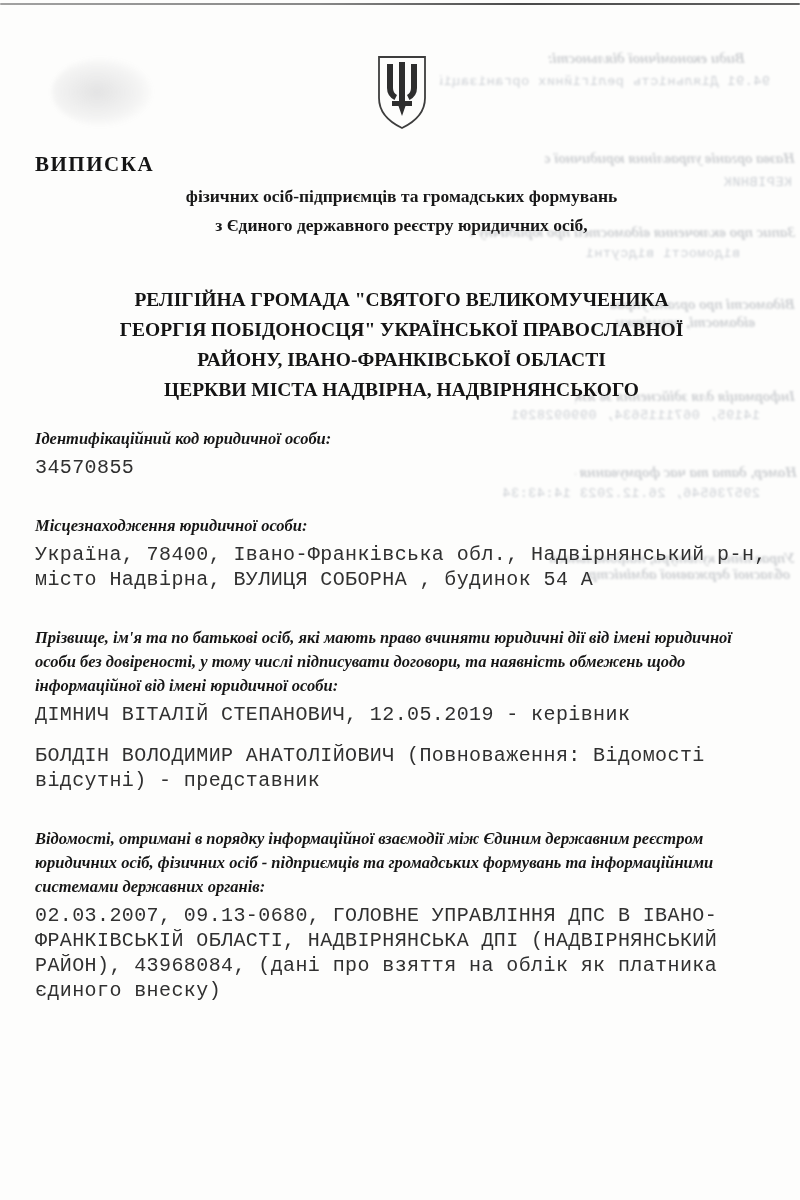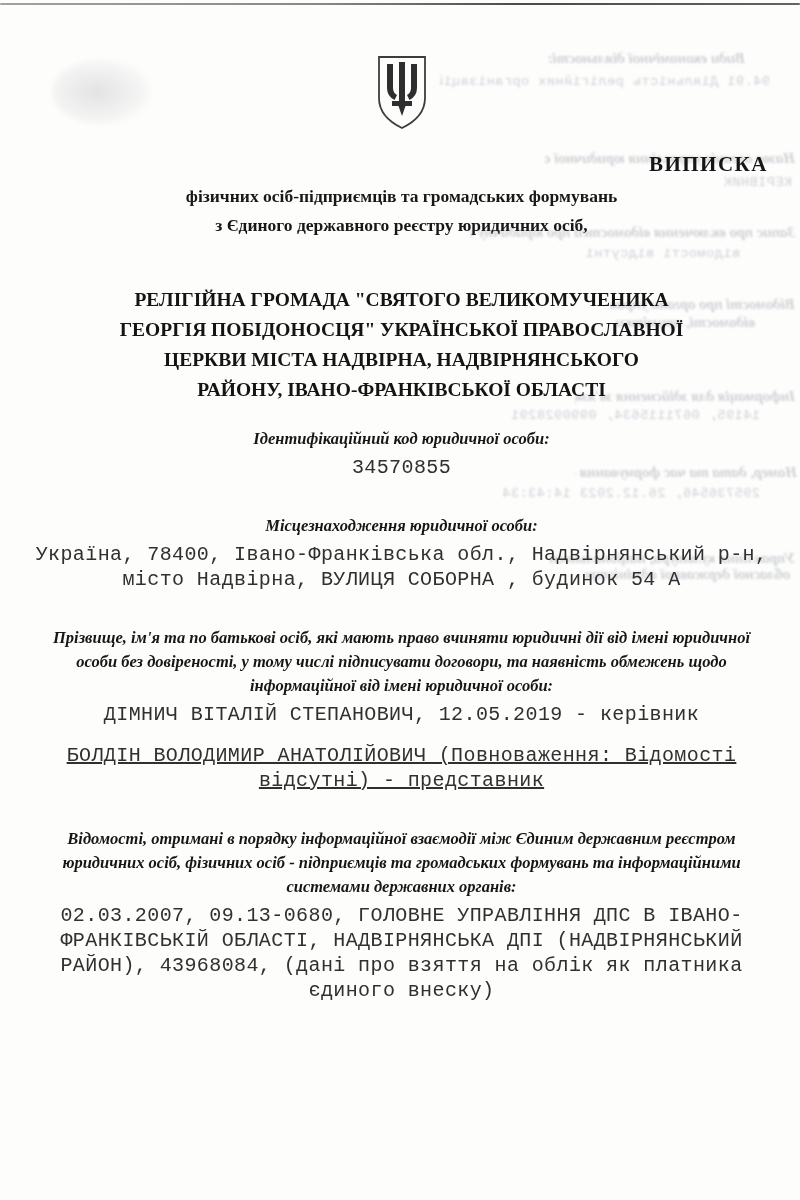--- a/index.html
+++ b/index.html
@@ -49,53 +49,53 @@
     font-size: 13.5px; color: #6d7787; opacity: .34; letter-spacing: .5px;
   }
 
   .content { position: relative; padding: 0 32px 0 35px; }
 
   .emblem-wrap { padding-top: 54px; text-align: center; }
   .emblem-wrap svg { display: inline-block; }
 
   .doc-title {
     margin-top: 14px;
-    text-align: right;
+    text-align: left;
     font-size: 21px; font-weight: bold; letter-spacing: 1.5px;
     color: #151515;
   }
   .doc-subtitle {
     margin-top: 5px;
     text-align: center;
     font-size: 17.5px; font-weight: bold; line-height: 29px;
     color: #181818;
   }
   .org-name {
     margin: 45px auto 0;
     max-width: 640px;
     text-align: center;
     font-size: 19.5px; font-weight: bold; line-height: 30px;
     color: #141414;
   }
 
   .fields { margin-top: 22px; }
-  .field { margin-top: 34px; text-align: center; }
+  .field { margin-top: 34px; }
   .field:first-child { margin-top: 0; }
   .field-label {
     font-weight: bold; font-style: italic;
     font-size: 16.5px; line-height: 24px;
     color: #161616;
   }
   .field-value {
     margin-top: 4px;
     font-family: "Liberation Mono", "DejaVu Sans Mono", monospace;
     font-size: 20px; line-height: 25px; letter-spacing: .4px;
     color: #303030;
   }
-  .field-value + .field-value { margin-top: 16px; text-decoration: underline; }
+  .field-value + .field-value { margin-top: 16px; }
 </style>
 </head>
 <body>
 
 <div class="page">
 
   <div class="scan-top-line"></div>
   <div class="scan-smudge"></div>
   <div class="bleed-layer">
       <div class="bleed bleed-label" style="left: 455px; top: 50px; width: 290px;">Види економічної діяльності:</div>
@@ -133,22 +133,22 @@
     <div class="doc-title">ВИПИСКА</div>
 
     <div class="doc-subtitle">
       <div>фізичних осіб-підприємців та громадських формувань</div>
       <div>з Єдиного державного реєстру юридичних осіб,</div>
     </div>
 
     <div class="org-name">
       <div>РЕЛІГІЙНА ГРОМАДА "СВЯТОГО ВЕЛИКОМУЧЕНИКА</div>
       <div>ГЕОРГІЯ ПОБІДОНОСЦЯ" УКРАЇНСЬКОЇ ПРАВОСЛАВНОЇ</div>
+      <div>РАЙОНУ, ІВАНО-ФРАНКІВСЬКОЇ ОБЛАСТІ</div>
       <div>ЦЕРКВИ МІСТА НАДВІРНА, НАДВІРНЯНСЬКОГО</div>
-      <div>РАЙОНУ, ІВАНО-ФРАНКІВСЬКОЇ ОБЛАСТІ</div>
     </div>
 
     <div class="fields">
 
       <div class="field">
         <div class="field-label">Ідентифікаційний код юридичної особи:</div>
         <div class="field-value">34570855</div>
       </div>
 
       <div class="field">

